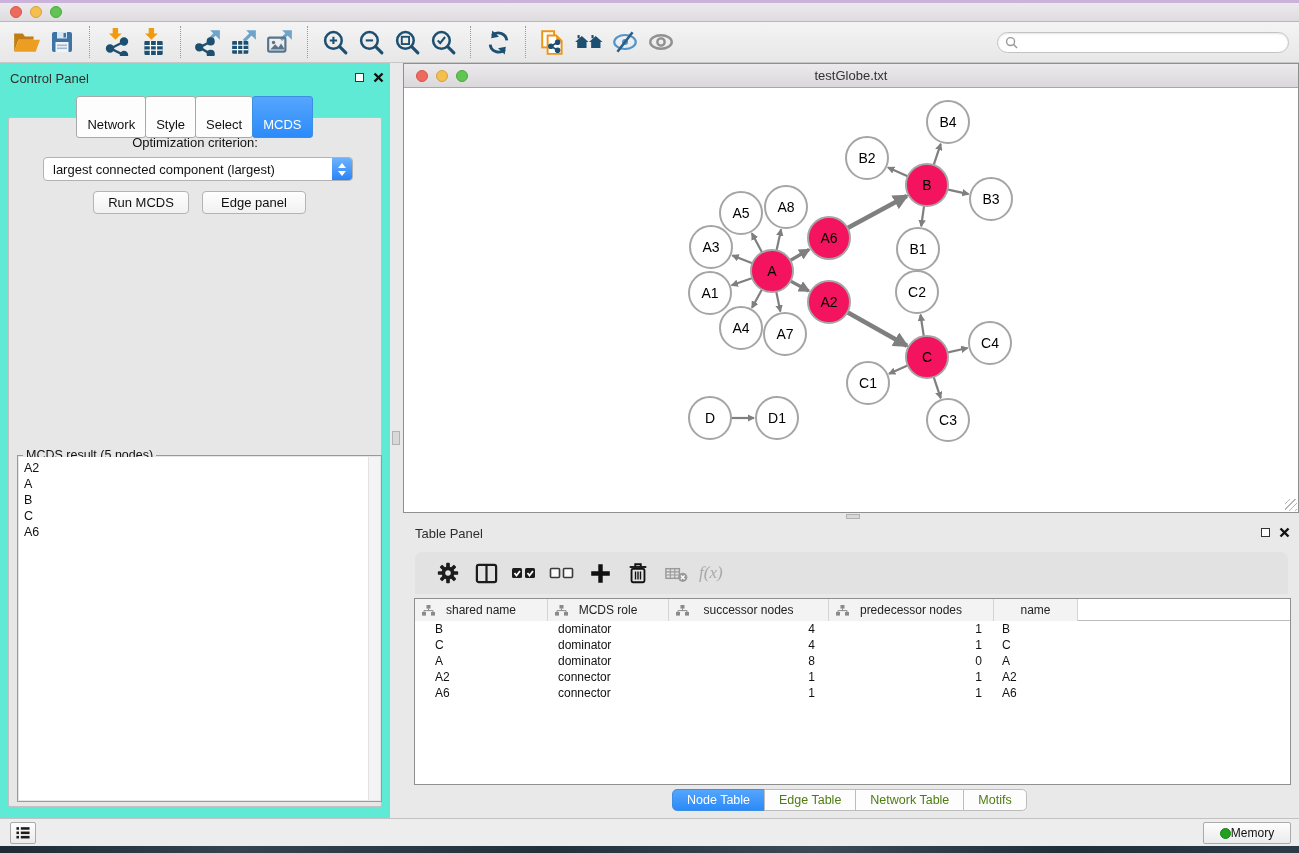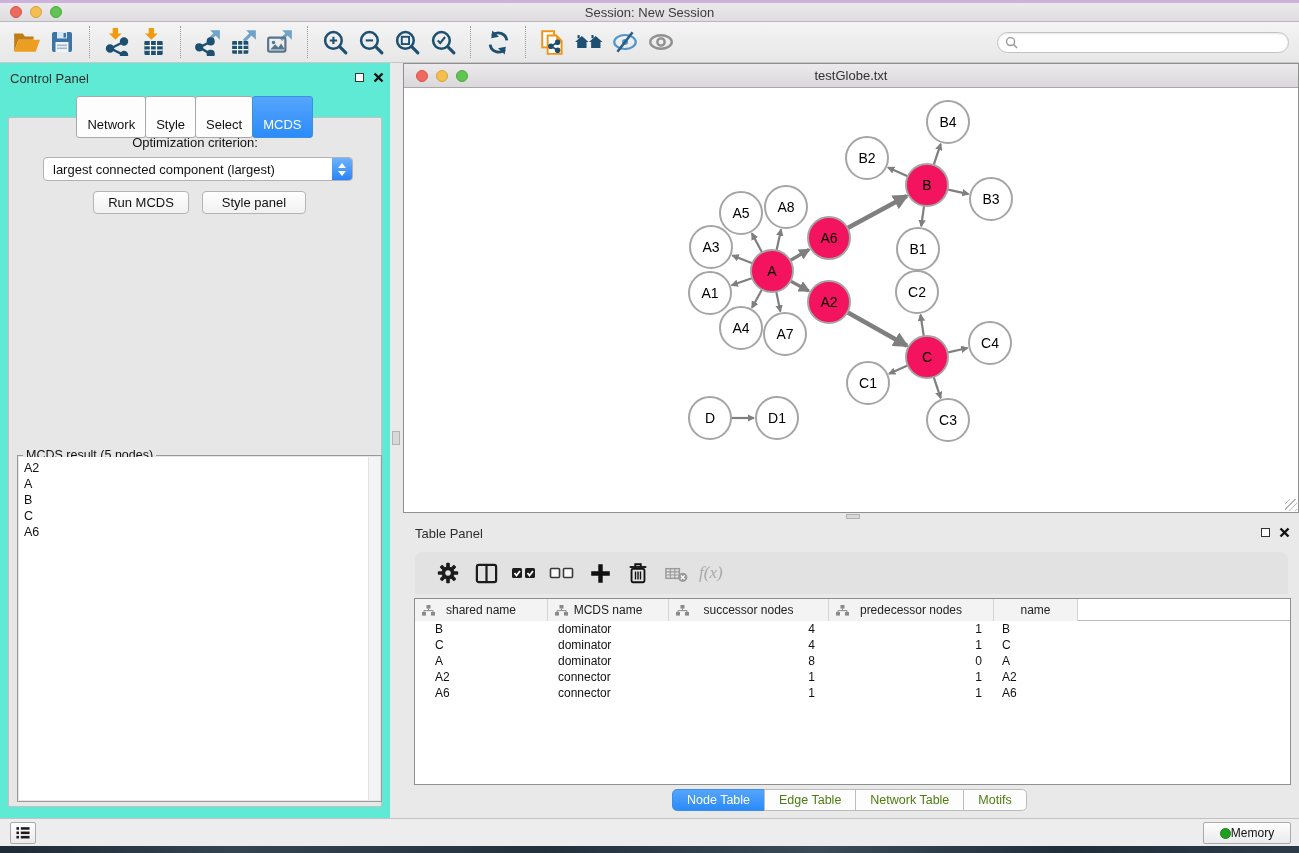--- a/index.html
+++ b/index.html
@@ -110,21 +110,20 @@
 <body>
 
 <div id="app">
 
   <div class="titlebar">
     <div class="lights">
       <div class="light red"></div>
       <div class="light yellow"></div>
       <div class="light green"></div>
     </div>
-    <div class="tb-title">Session: New Session</div>
   </div>
 
   <div class="toolbar">
     <div class="tbtn">
       <svg width="28" height="28" viewBox="0 0 26 26">
           <path d="M2 5h8l2 3h8v3H6l-4 11z" fill="#c07d14"></path>
           <path d="M6 11h20l-4 11H2z" fill="#eb9e22"></path>
         </svg>
     </div>
     <div class="tbtn">
@@ -292,21 +291,21 @@
     <div class="cp-body">
       <div class="opt-label">Optimization criterion:</div>
       <div class="dropdown">
         <div class="val">largest connected component (largest)</div>
         <div class="dd-cap">
             <div class="tri-up"></div>
             <div class="tri-dn"></div>
           </div>
       </div>
       <div class="btn" style="left:84px; top:73px; width:96px;">Run MCDS</div>
-      <div class="btn" style="left:193px; top:73px; width:104px;">Style panel</div>
+      <div class="btn" style="left:193px; top:73px; width:104px;">Edge panel</div>
       <div class="fieldset">
         <div class="legend">MCDS result (5 nodes)</div>
         <div class="mcds-list">
             <div class="mcds-item">A2</div>
             <div class="mcds-item">A</div>
             <div class="mcds-item">B</div>
             <div class="mcds-item">C</div>
             <div class="mcds-item">A6</div>
           </div>
         <div class="mcds-scroll"></div>
@@ -527,21 +526,21 @@
           </div>
           <div class="th" style="width: 121px;">
             <svg class="tree-ic" width="13" height="11" viewBox="0 0 13 11">
               <g fill="#8a8a8a">
                 <rect x="4.5" y="0" width="4" height="3.6"></rect>
                 <rect x="0" y="7" width="4" height="3.6"></rect>
                 <rect x="9" y="7" width="4" height="3.6"></rect>
               </g>
               <path d="M6.5 3.6v2M2 7V5.6h9V7" stroke="#8a8a8a" fill="none"></path>
             </svg>
-            <span>MCDS name</span>
+            <span>MCDS role</span>
           </div>
           <div class="th" style="width: 160px;">
             <svg class="tree-ic" width="13" height="11" viewBox="0 0 13 11">
               <g fill="#8a8a8a">
                 <rect x="4.5" y="0" width="4" height="3.6"></rect>
                 <rect x="0" y="7" width="4" height="3.6"></rect>
                 <rect x="9" y="7" width="4" height="3.6"></rect>
               </g>
               <path d="M6.5 3.6v2M2 7V5.6h9V7" stroke="#8a8a8a" fill="none"></path>
             </svg>

